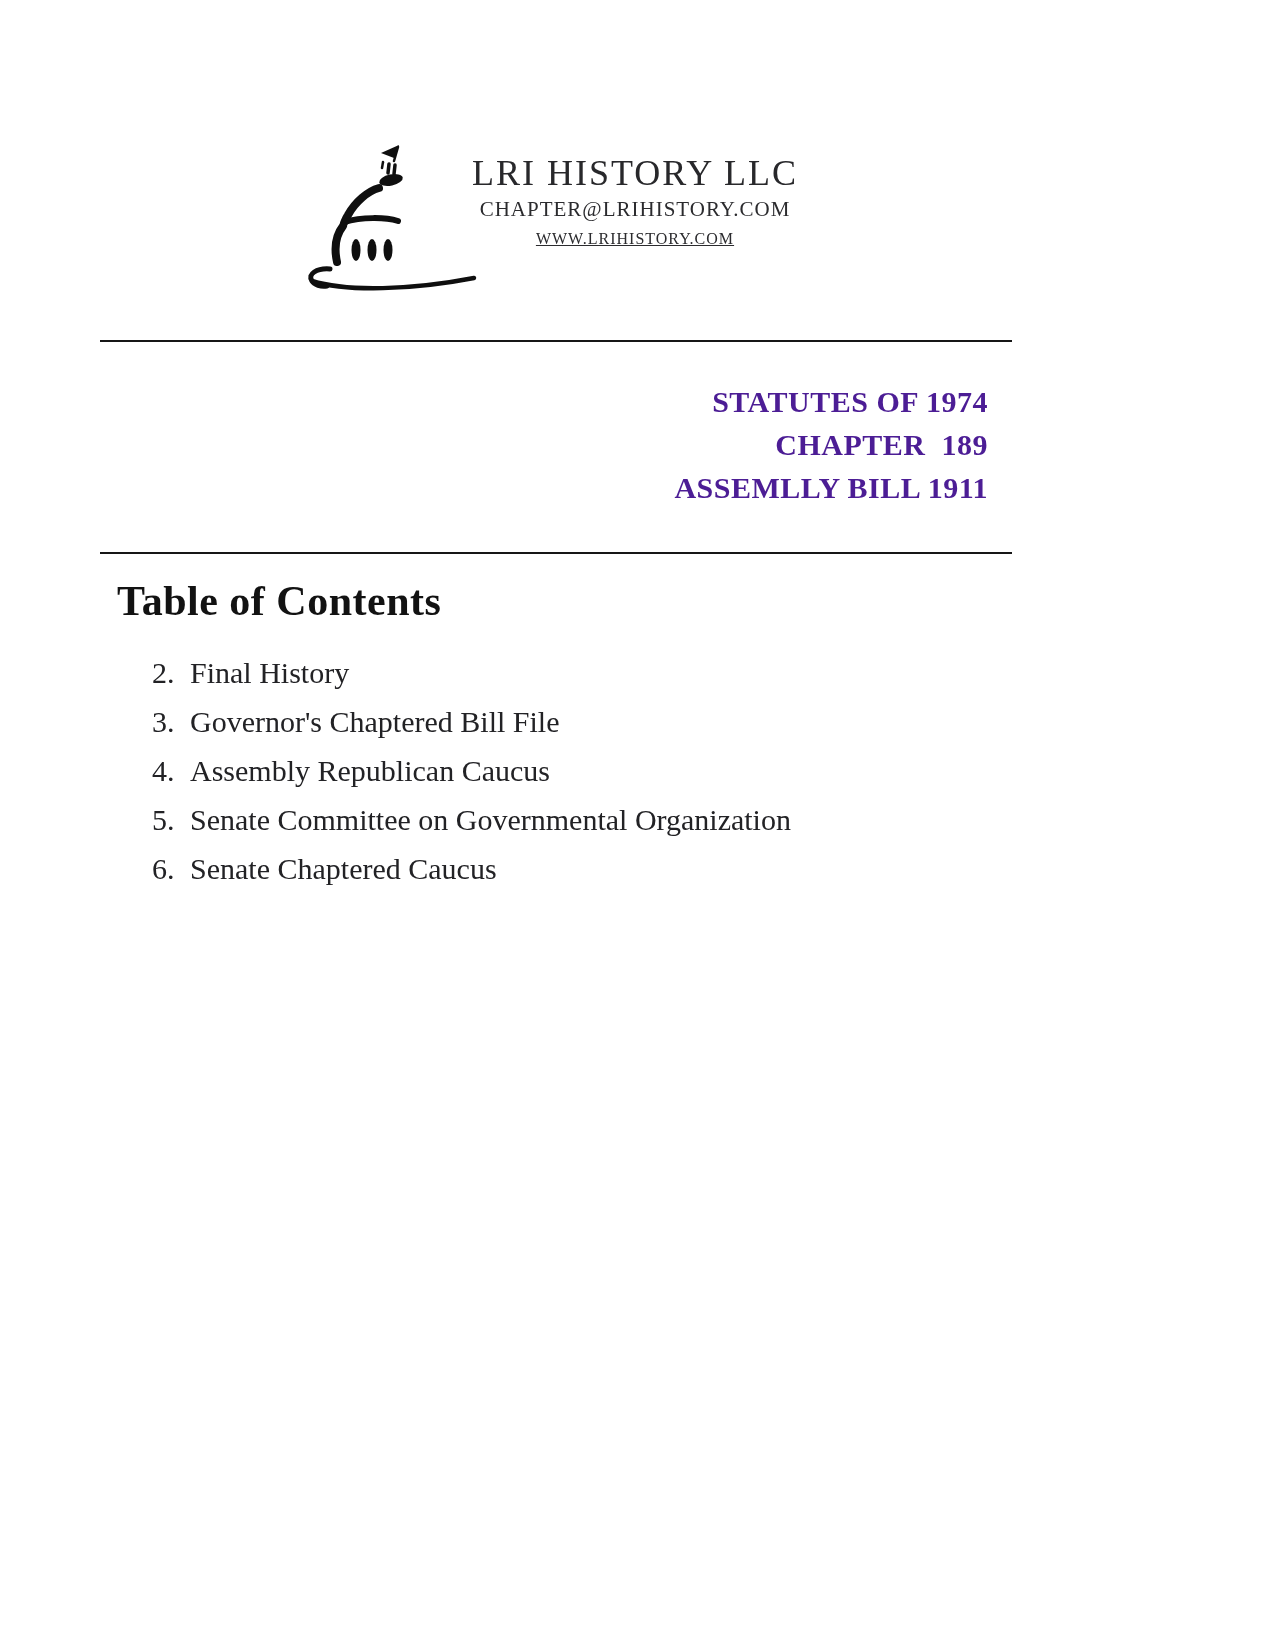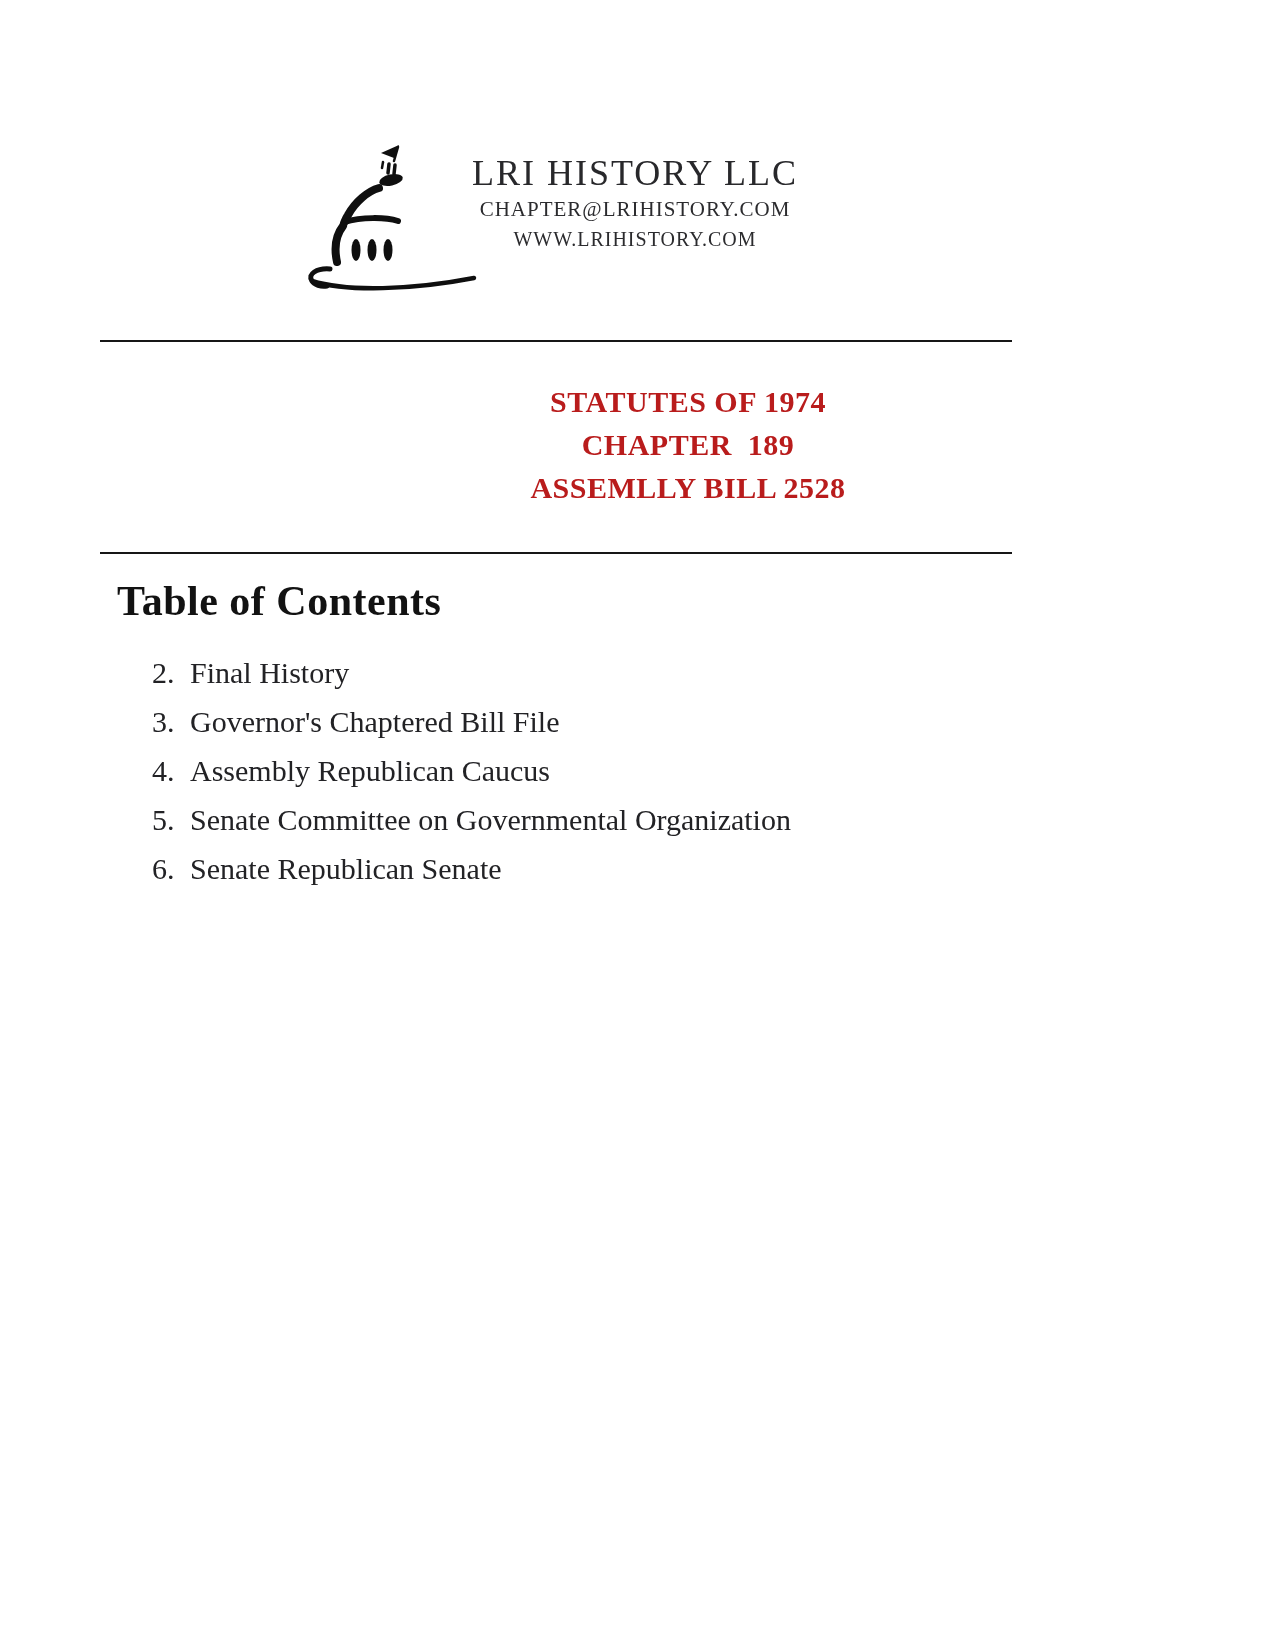--- a/index.html
+++ b/index.html
@@ -40,45 +40,46 @@
     white-space: nowrap;
     color: #28282b;
   }
   .contact-line {
     font-size: 21px;
     line-height: 30px;
     letter-spacing: 1px;
     white-space: nowrap;
   }
   .contact-line.small {
-    font-size: 20px;
+    font-size: 16px;
+    text-decoration: underline;
   }
 
   
   .rule {
     position: absolute;
     left: 100px;
     width: 1057px;
     height: 2px;
     background: #161616;
   }
   .rule-top { top: 340px; }
   .rule-bottom { top: 552px; }
 
   
   .title-block {
     position: absolute;
     left: 388px;
     top: 380px;
     width: 600px;
-    text-align: center;
+    text-align: right;
     font-weight: bold;
     font-size: 30px;
     line-height: 43px;
-    color: #b91c1c;
+    color: #4c1d95;
     letter-spacing: 0.5px;
   }
   .title-line { white-space: pre; }
 
   
   .toc-heading {
     position: absolute;
     left: 117px;
     top: 581px;
     font-size: 42px;
@@ -138,38 +139,38 @@
     <div class="company-name">LRI HISTORY LLC</div>
     <div class="contact-line">CHAPTER@LRIHISTORY.COM</div>
     <div class="contact-line small">WWW.LRIHISTORY.COM</div>
   </div>
 
   <div class="rule rule-top"></div>
 
   <div class="title-block">
     <div class="title-line">STATUTES OF 1974</div>
     <div class="title-line">CHAPTER  189</div>
-    <div class="title-line">ASSEMLLY BILL 2528</div>
+    <div class="title-line">ASSEMLLY BILL 1911</div>
   </div>
 
   <div class="rule rule-bottom"></div>
 
   <div class="toc-heading">Table of Contents</div>
 
   <div class="toc-list">
       <div class="toc-item">
       <span class="toc-number">2.</span><span class="toc-label">Final History</span>
     </div>
       <div class="toc-item">
       <span class="toc-number">3.</span><span class="toc-label">Governor's Chaptered Bill File</span>
     </div>
       <div class="toc-item">
       <span class="toc-number">4.</span><span class="toc-label">Assembly Republican Caucus</span>
     </div>
       <div class="toc-item">
       <span class="toc-number">5.</span><span class="toc-label">Senate Committee on Governmental Organization</span>
     </div>
       <div class="toc-item">
-      <span class="toc-number">6.</span><span class="toc-label">Senate Republican Senate</span>
+      <span class="toc-number">6.</span><span class="toc-label">Senate Chaptered Caucus</span>
     </div>
     </div>
 
 </div>
 
 </body></html>

